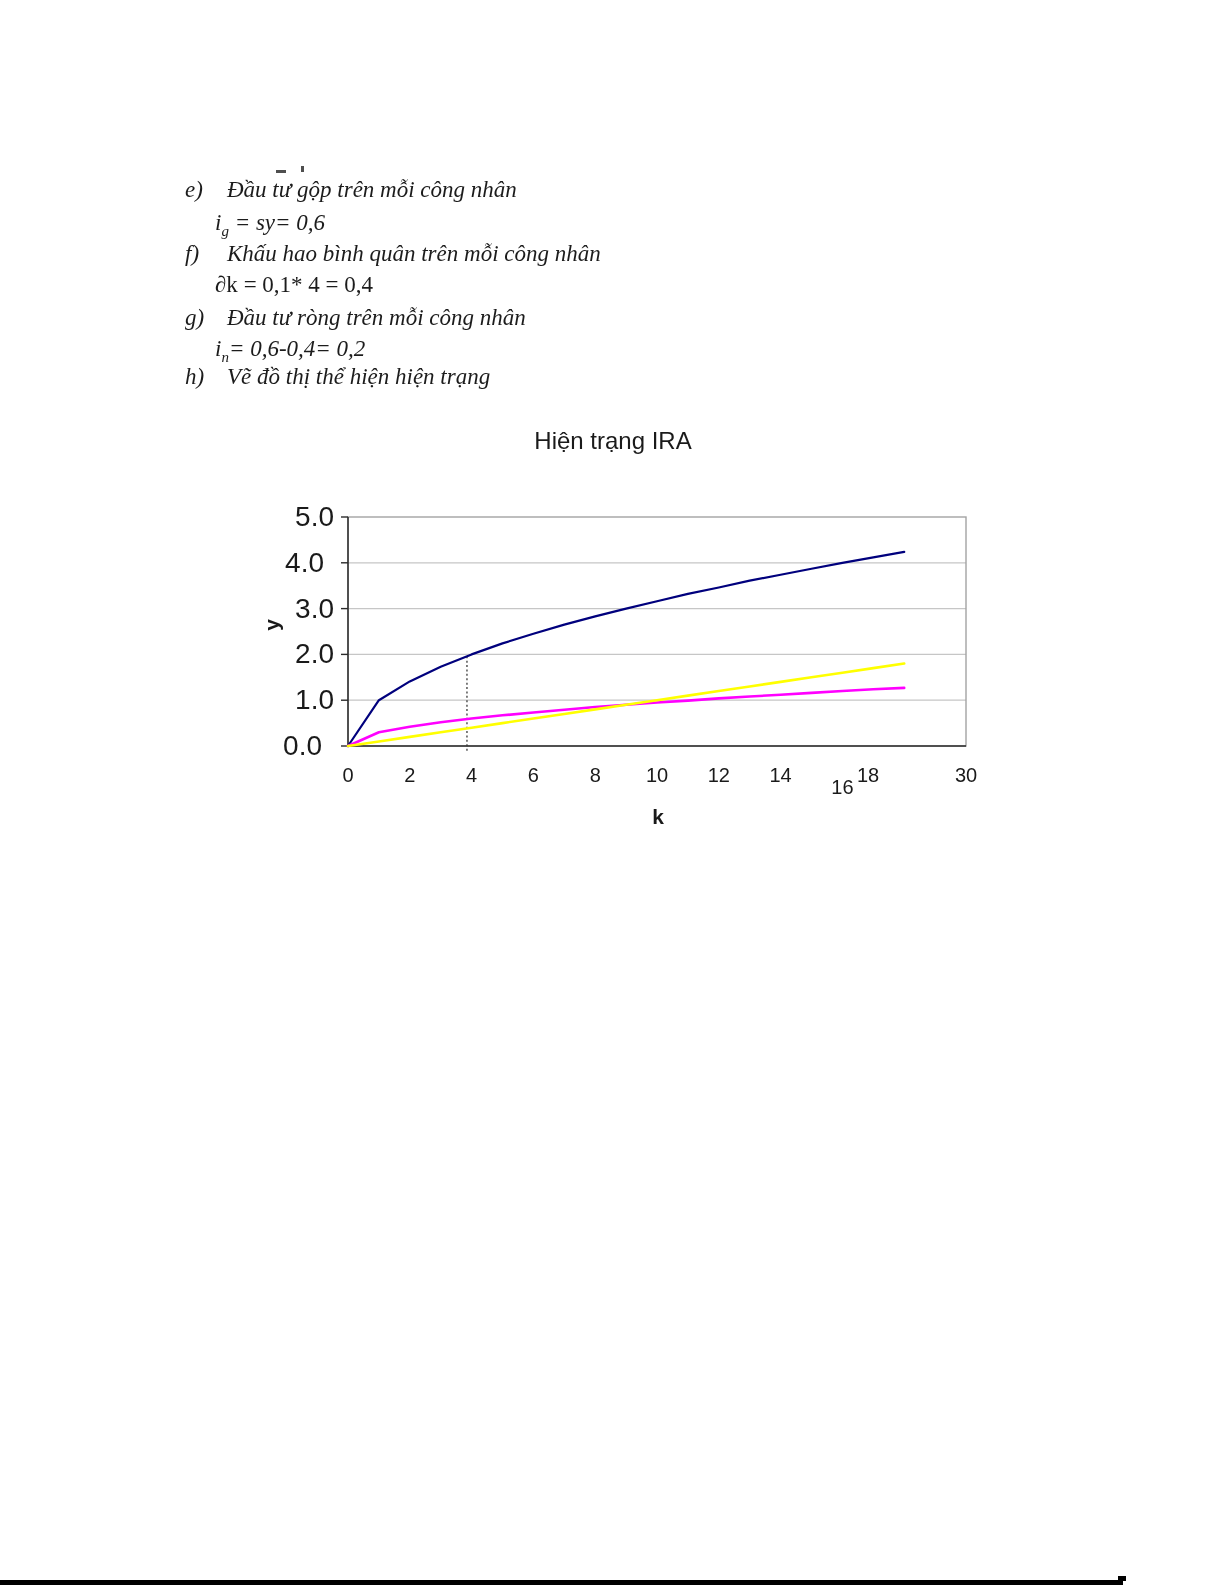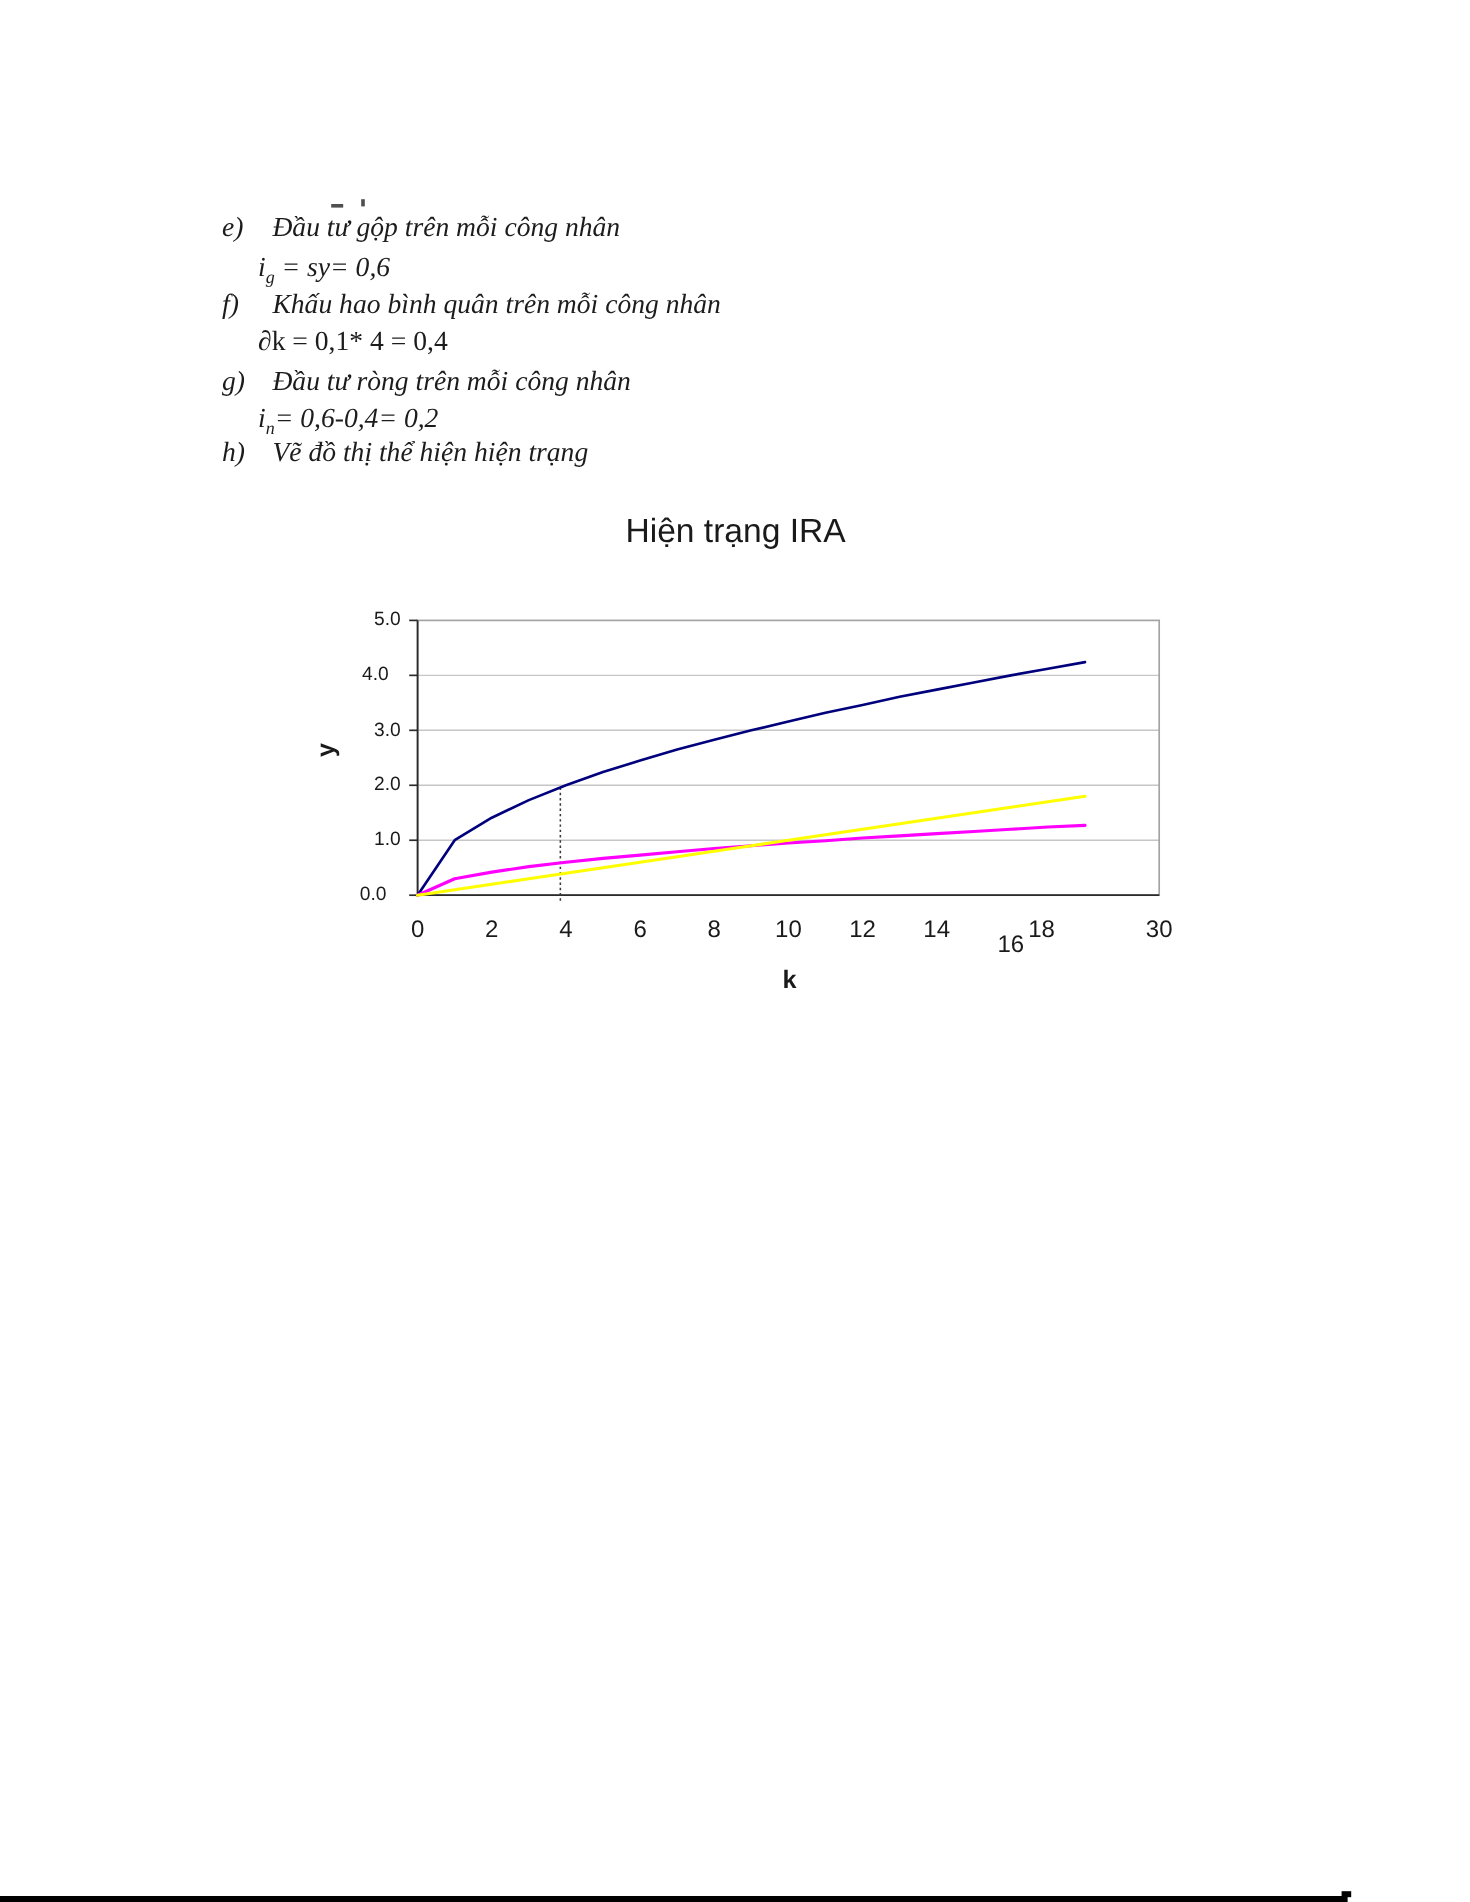--- a/index.html
+++ b/index.html
@@ -18,31 +18,31 @@
   .r7{left:185px;top:363px;}
   .eqline .txt{left:30px;}
   .upright{font-style:normal;}
   .sub{font-size:15px;vertical-align:-6px;}
   
   .mark{position:absolute;background:#4f4f4f;}
   .m1{left:276px;top:170px;width:10px;height:3px;}
   .m2{left:301px;top:166px;width:3px;height:6px;}
   
   .chart-title{position:absolute;left:303px;top:427px;width:620px;text-align:center;
-       font-family:"Liberation Sans","DejaVu Sans",sans-serif;font-size:28px;color:#1a1a1a;}
+       font-family:"Liberation Sans","DejaVu Sans",sans-serif;font-size:24px;color:#1a1a1a;}
   .axis-label-y{position:absolute;left:250px;top:613px;width:44px;height:24px;text-align:center;
        transform:rotate(-90deg);font-family:"Liberation Sans","DejaVu Sans",sans-serif;
        font-weight:bold;font-size:21px;color:#1a1a1a;}
   .axis-label-x{position:absolute;left:349px;top:805px;width:618px;text-align:center;
        font-family:"Liberation Sans","DejaVu Sans",sans-serif;font-weight:bold;font-size:21px;color:#1a1a1a;}
   #plot-svg{position:absolute;left:0;top:400px;width:1225px;height:480px;}
   .xtick{position:absolute;width:50px;text-align:center;top:764px;
        font-family:"Liberation Sans","DejaVu Sans",sans-serif;font-size:20px;color:#1a1a1a;}
   .ytick{position:absolute;width:50px;text-align:right;height:22px;line-height:22px;
-       font-family:"Liberation Sans","DejaVu Sans",sans-serif;font-size:16px;color:#1a1a1a;}
+       font-family:"Liberation Sans","DejaVu Sans",sans-serif;font-size:28px;color:#1a1a1a;}
   
   .bottom-bar{position:absolute;left:0;top:1580px;width:1123px;height:5px;background:#000000;}
   .bottom-nub{position:absolute;left:1118px;top:1576px;width:8px;height:5px;background:#000000;}
 </style>
 </head>
 <body>
 
 <div class="page">
 
   <span class="mark m1"></span>

